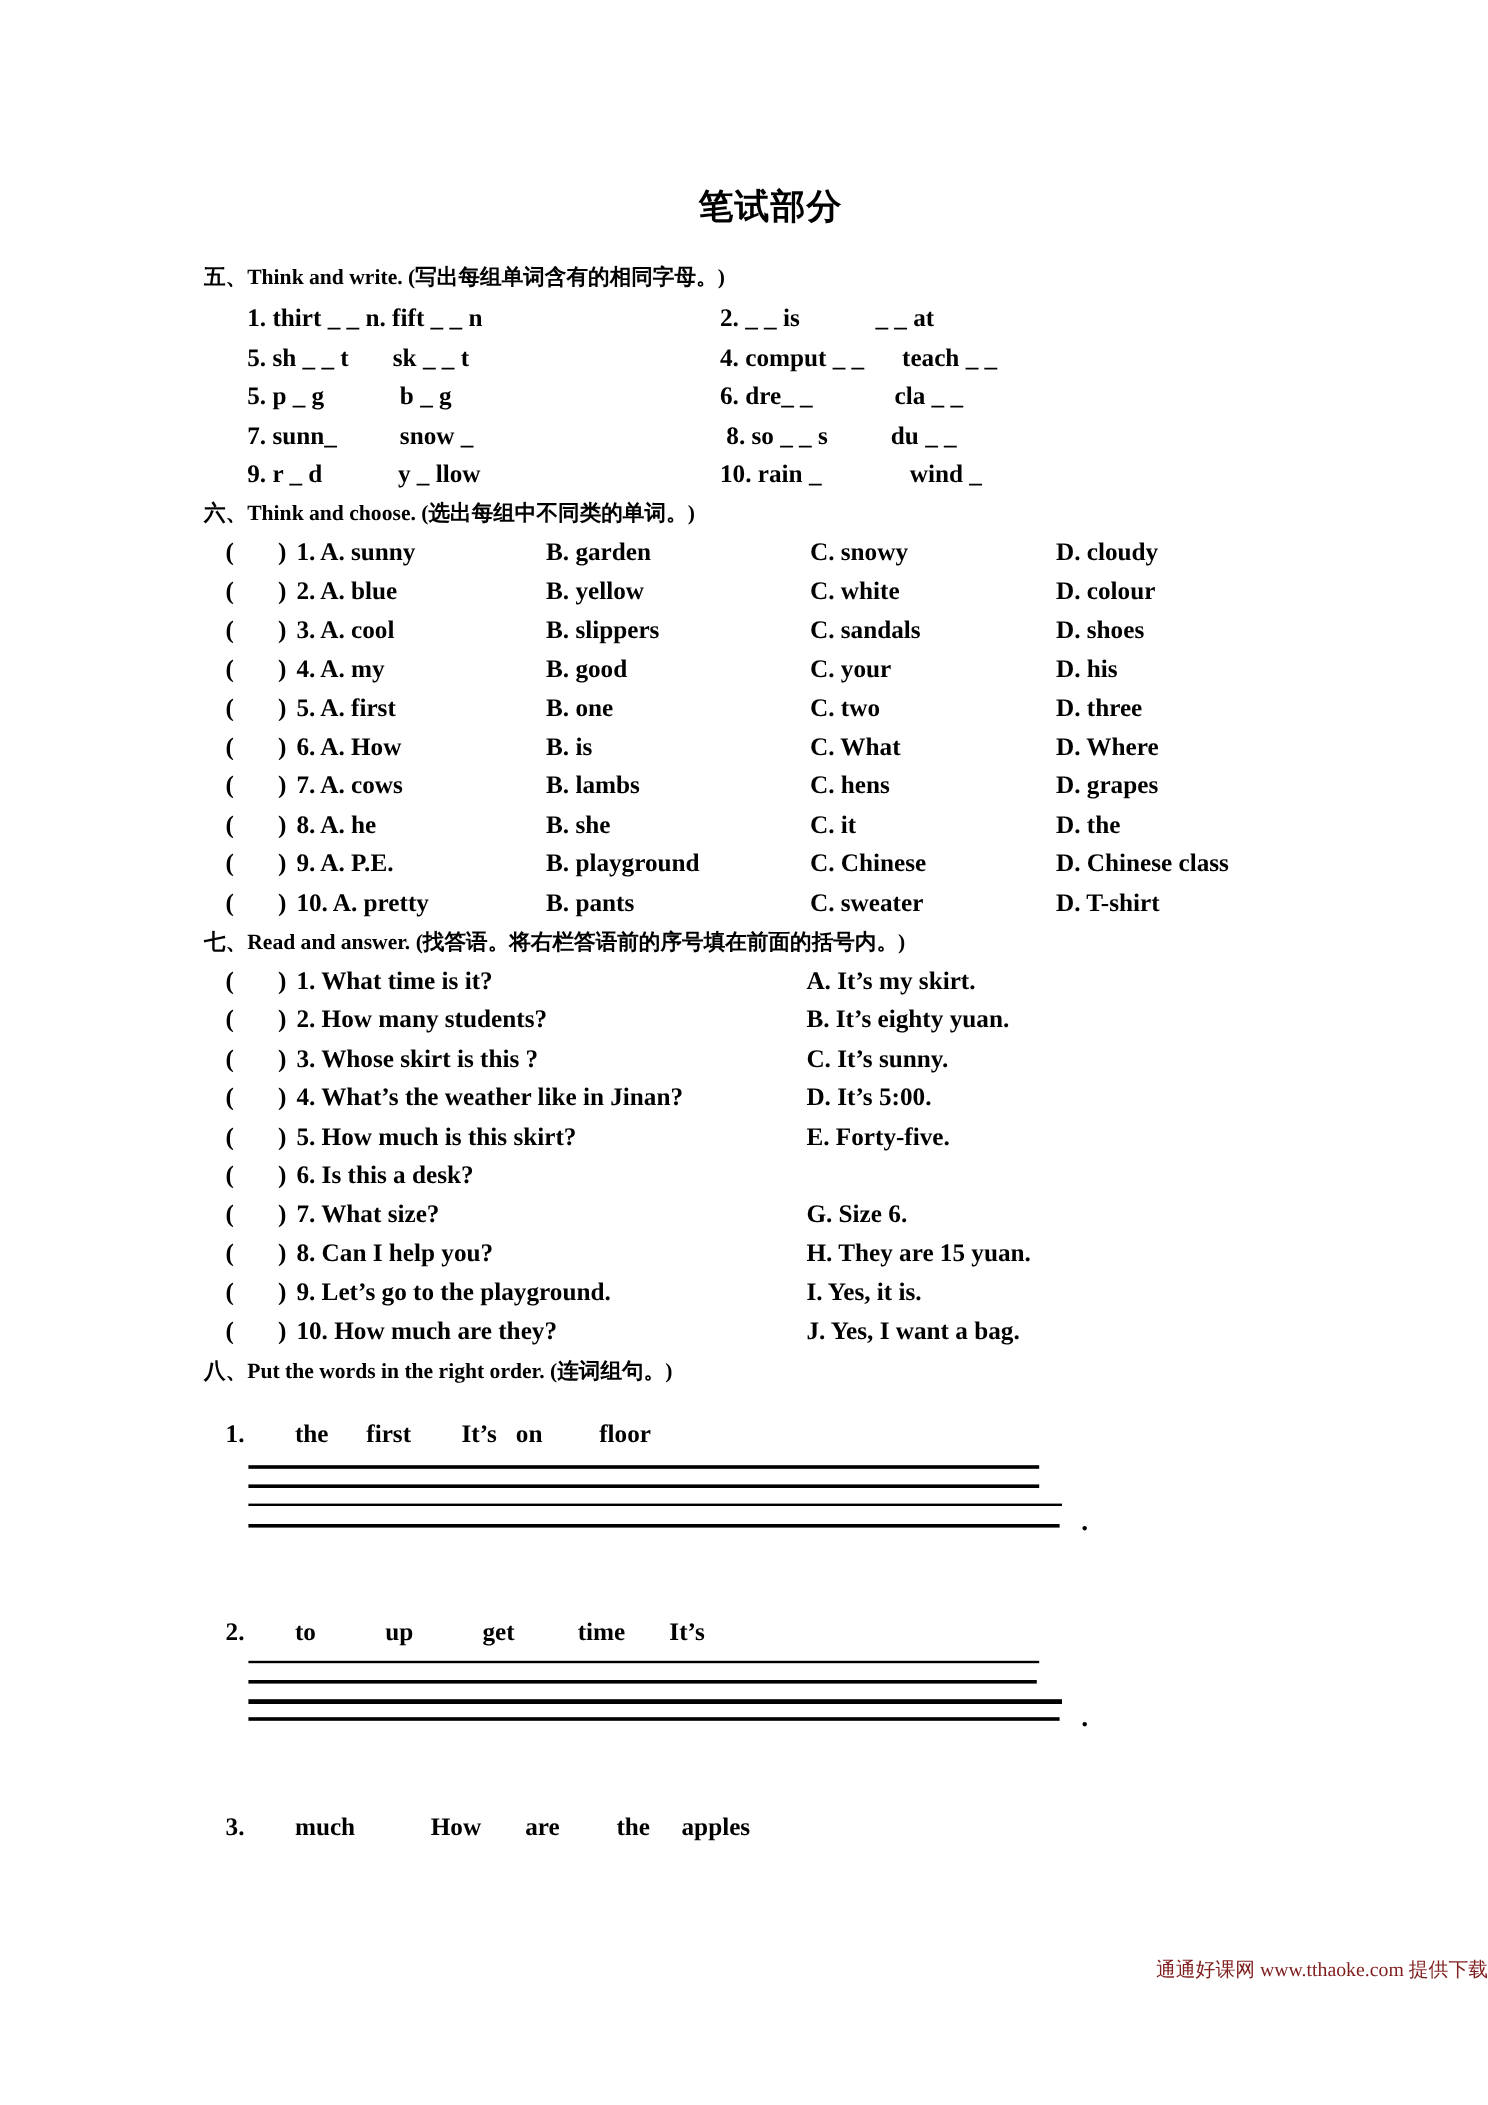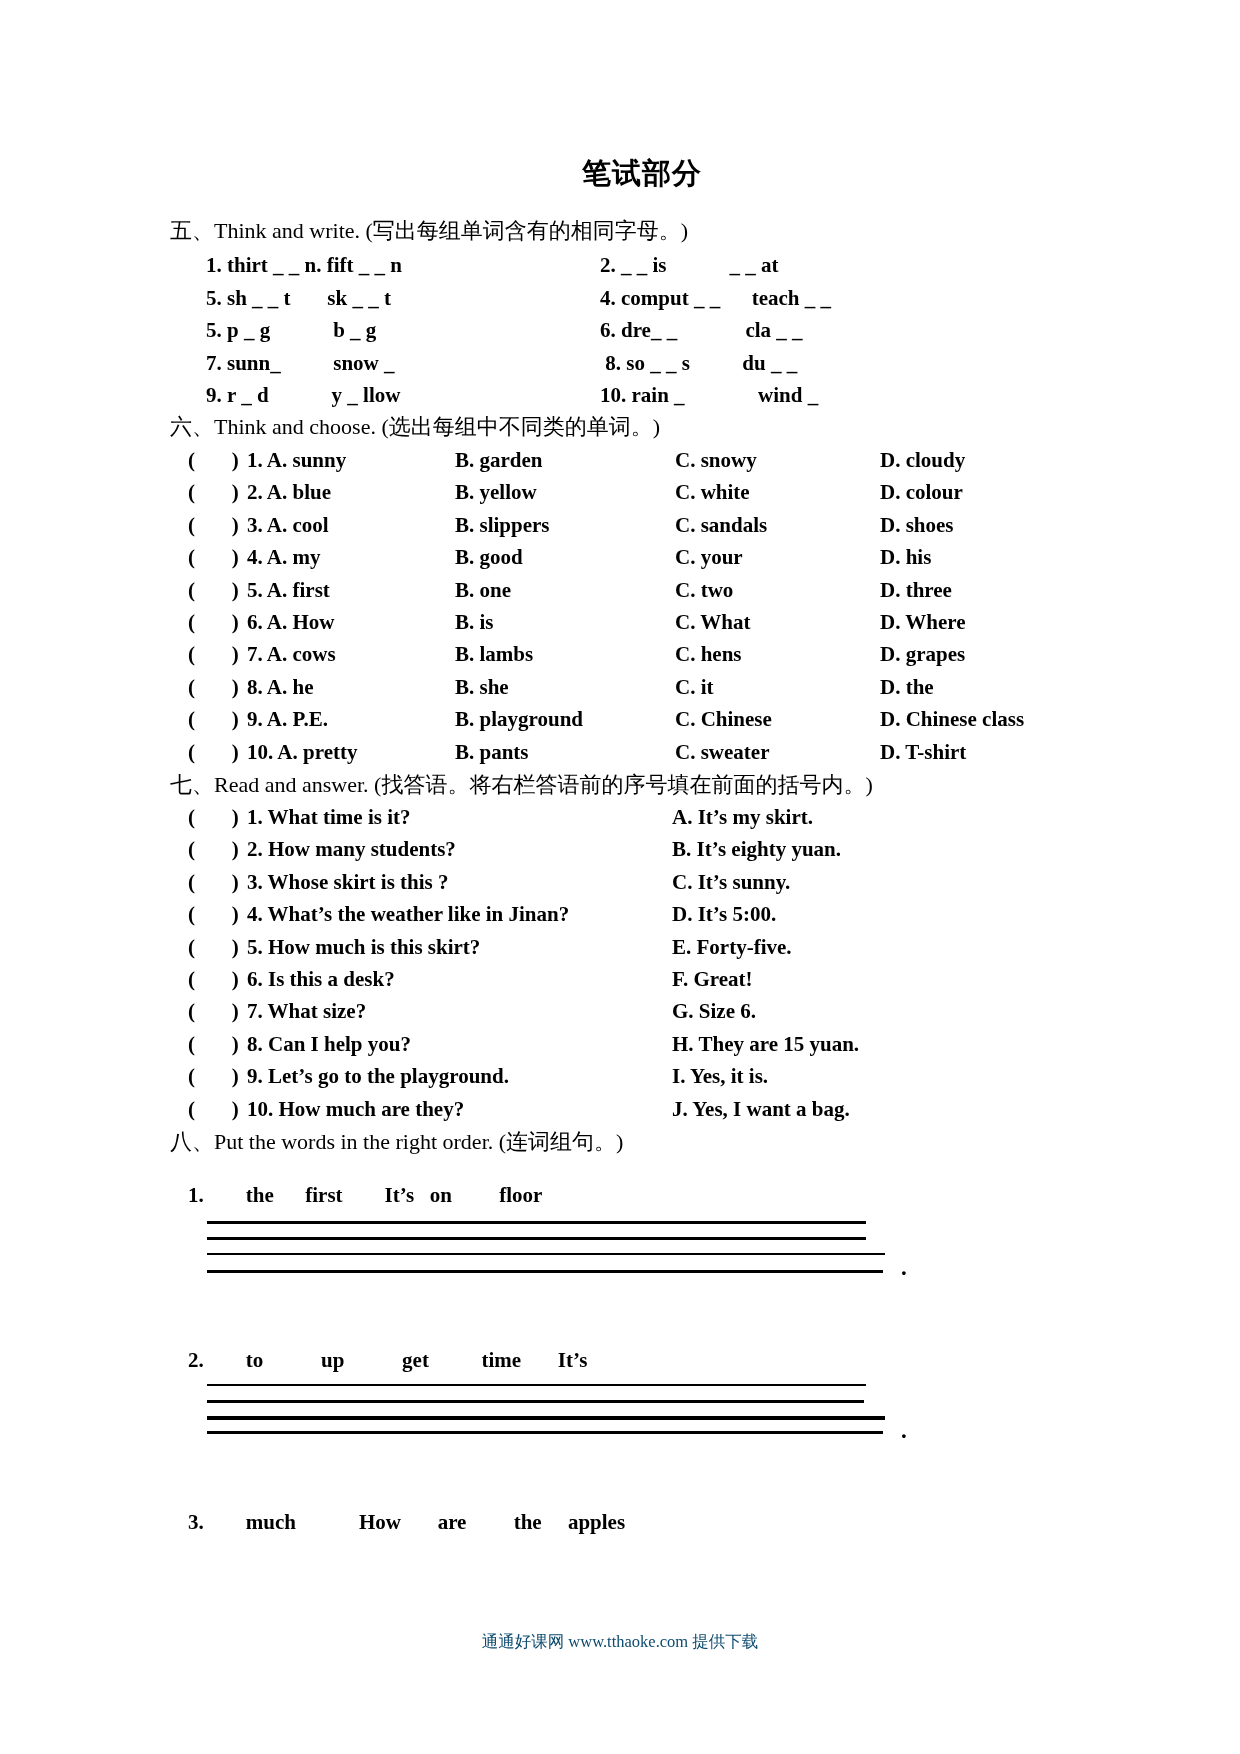--- a/index.html
+++ b/index.html
@@ -8,21 +8,21 @@
     background:#ffffff;color:#000;
     font-family:"Liberation Serif","DejaVu Serif",serif;
   }
   .page-title{
     position:absolute;top:156px;left:0;width:1200px;text-align:center;
     font-family:"Liberation Sans","DejaVu Sans",sans-serif;
     font-weight:700;font-size:29px;line-height:34px;letter-spacing:1px;margin-left:42px;
   }
   .sec-heading{
     position:absolute;left:170px;right:40px;
-    font-size:22px;font-weight:400;line-height:30px;white-space:pre;
+    font-size:18px;font-weight:700;line-height:30px;white-space:pre;
   }
   .h5{top:216px}.h6{top:412px}.h7{top:770px}.h8{top:1127px}
   .rows5{
     position:absolute;left:188px;top:249px;right:40px;
     font-size:21px;font-weight:700;line-height:32.6px;margin-left:18px;
   }
   .row5{display:flex}
   .row5 .cell-l{width:394px;white-space:pre}
   .row5 .cell-r{white-space:pre}
   .rows6{
@@ -39,22 +39,22 @@
   .item8{
     position:absolute;left:188px;
     font-size:21px;font-weight:700;line-height:30px;white-space:pre;margin-top:19px;
   }
   .i81{top:1161px}.i82{top:1326px}.i83{top:1488px}
   .wline{position:absolute;background:#000}
   .period{position:absolute;font-size:23px;font-weight:700;line-height:23px}
   .p1{left:901px;top:1256px}
   .p2{left:901px;top:1419px}
   .footer{
-    position:absolute;top:1631px;left:0;width:1240px;text-align:center;
-    font-size:16.5px;color:#0c4a6e;line-height:22px;
+    position:absolute;top:1631px;left:0;width:1240px;text-align:right;
+    font-size:16.5px;color:#7f1d1d;line-height:22px;
   }
 </style>
 </head>
 <body>
 
 <div class="page">
 
   <div class="page-title">笔试部分</div>
 
   <div class="sec-heading h5">五、Think and write. (写出每组单词含有的相同字母。)</div>
@@ -178,21 +178,20 @@
       <span>D. It’s 5:00.</span>
     </div>
     <div class="grow7">
       <span class="paren">(       )</span>
       <span>5. How much is this skirt?</span>
       <span>E. Forty-five.</span>
     </div>
     <div class="grow7">
       <span class="paren">(       )</span>
       <span>6. Is this a desk?</span>
-      <span>F. Great!</span>
     </div>
     <div class="grow7">
       <span class="paren">(       )</span>
       <span>7. What size?</span>
       <span>G. Size 6.</span>
     </div>
     <div class="grow7">
       <span class="paren">(       )</span>
       <span>8. Can I help you?</span>
       <span>H. They are 15 yuan.</span>

